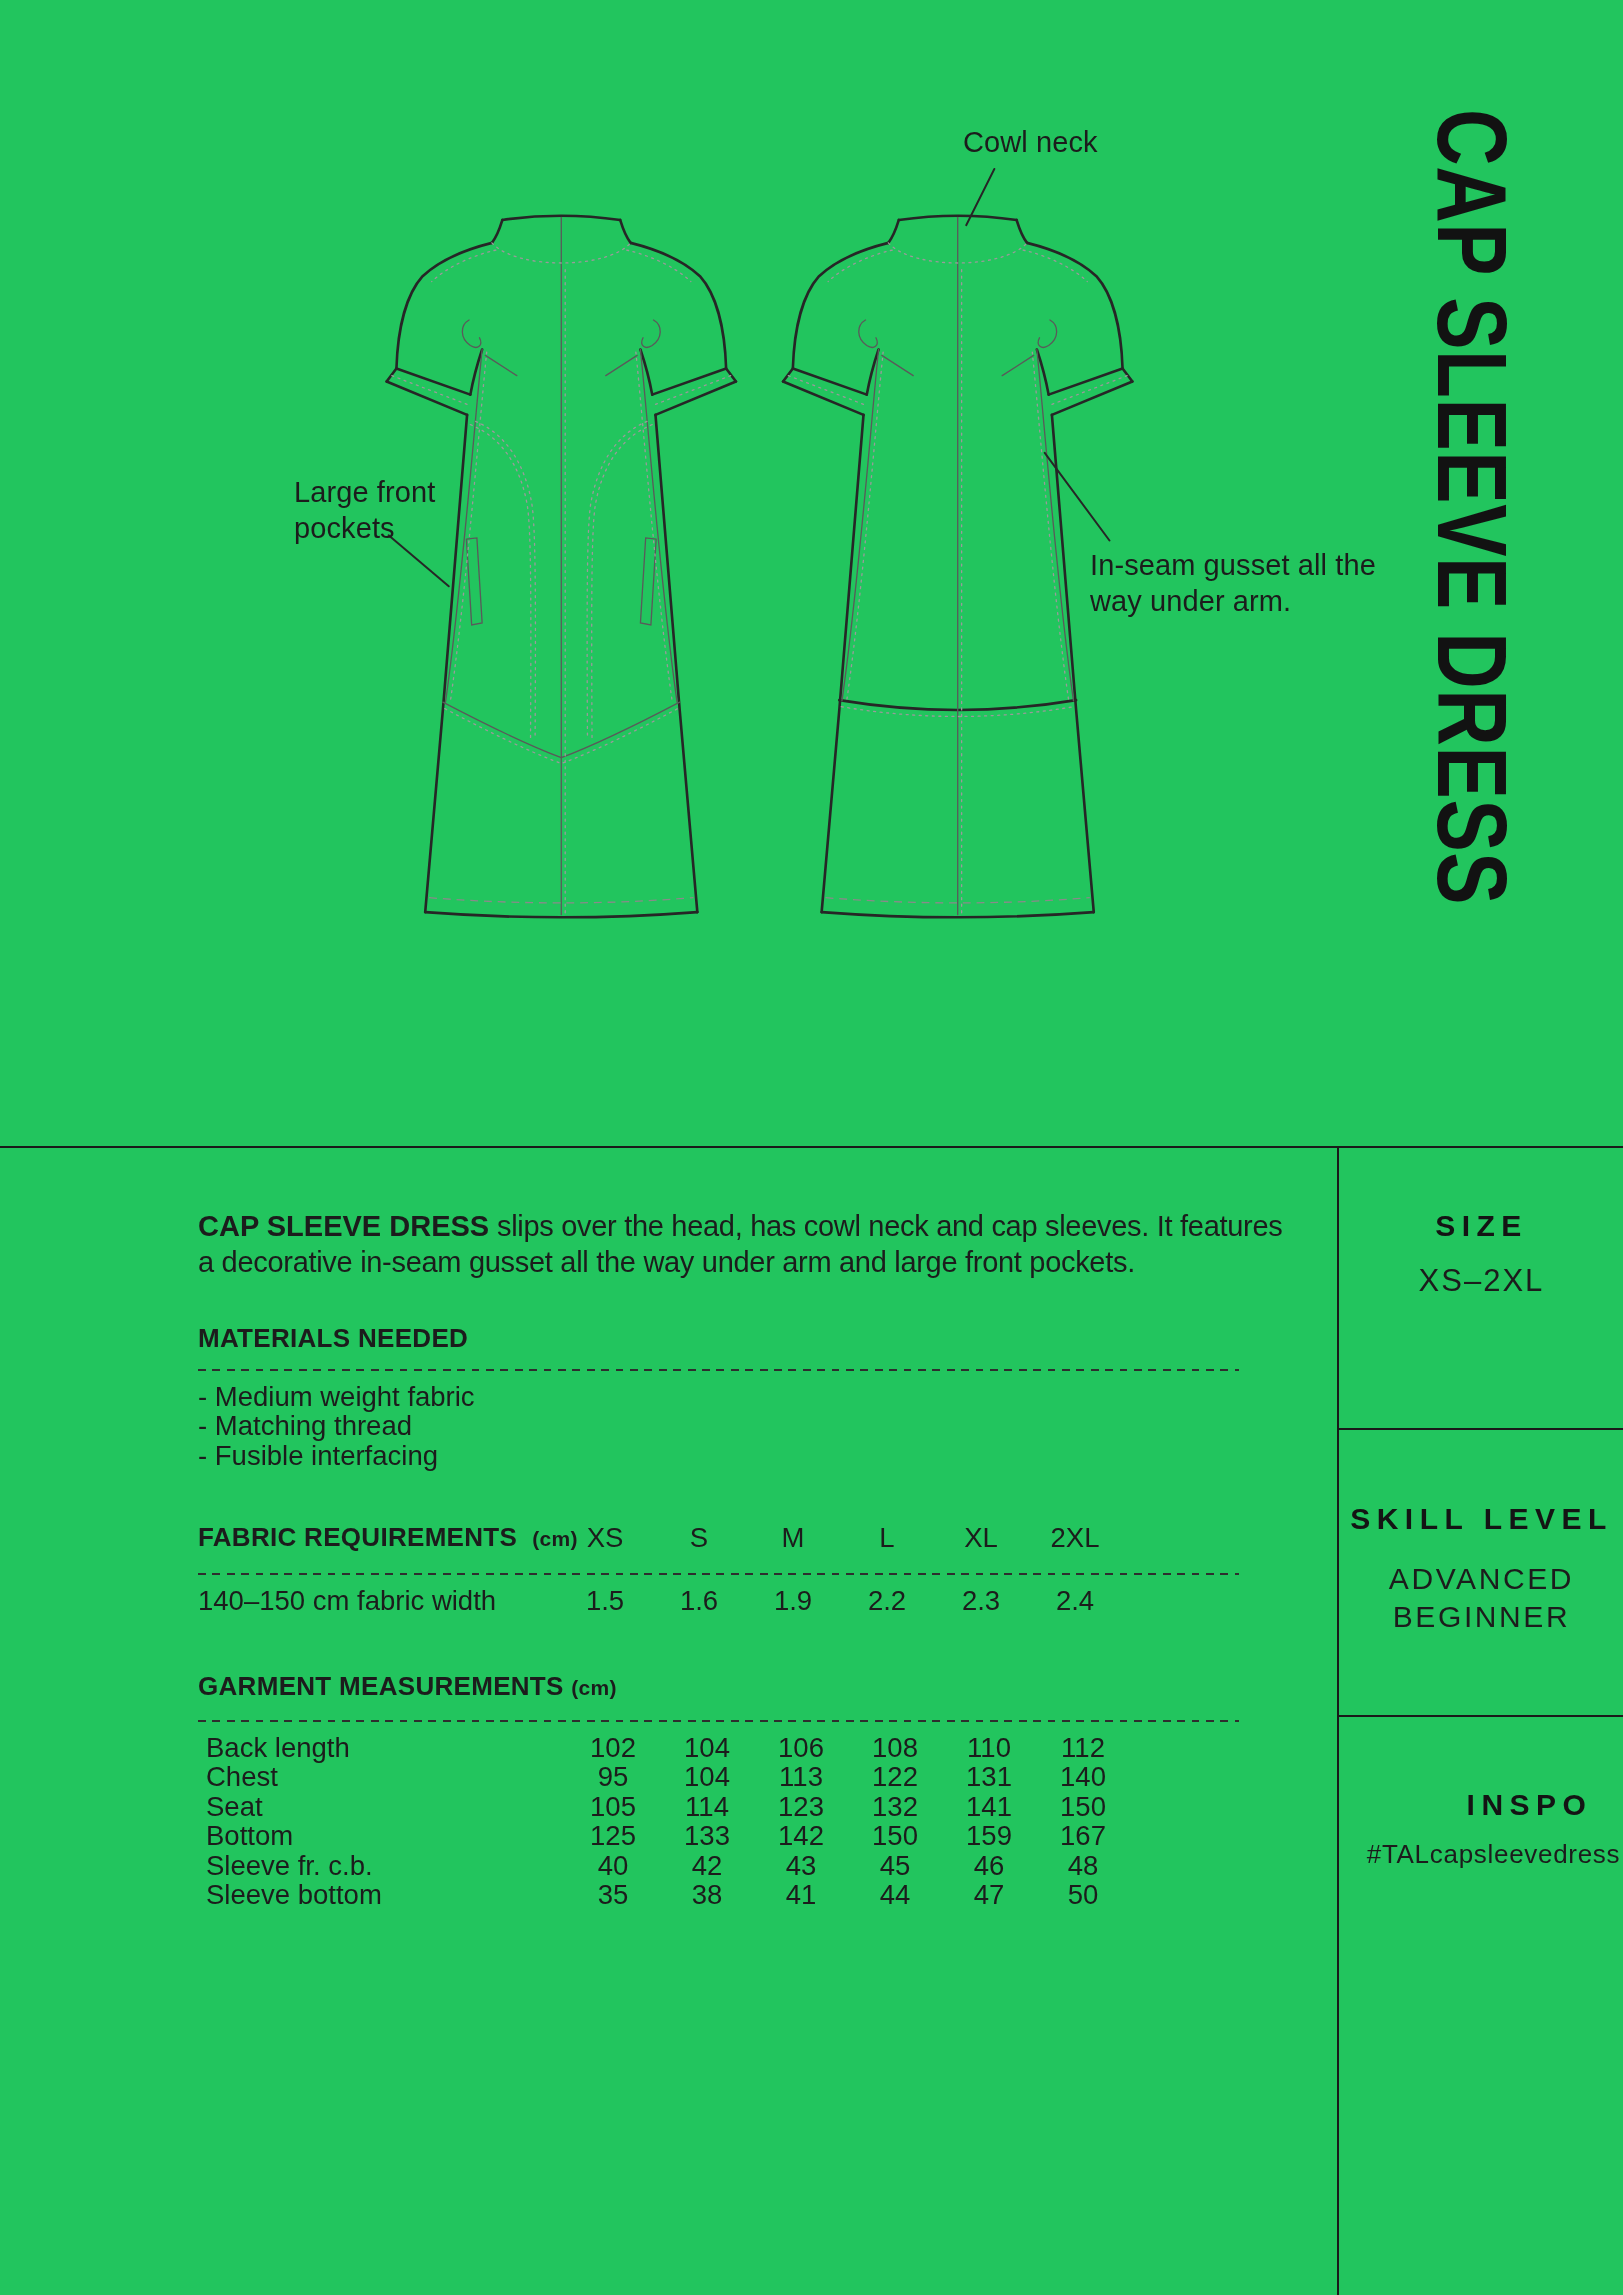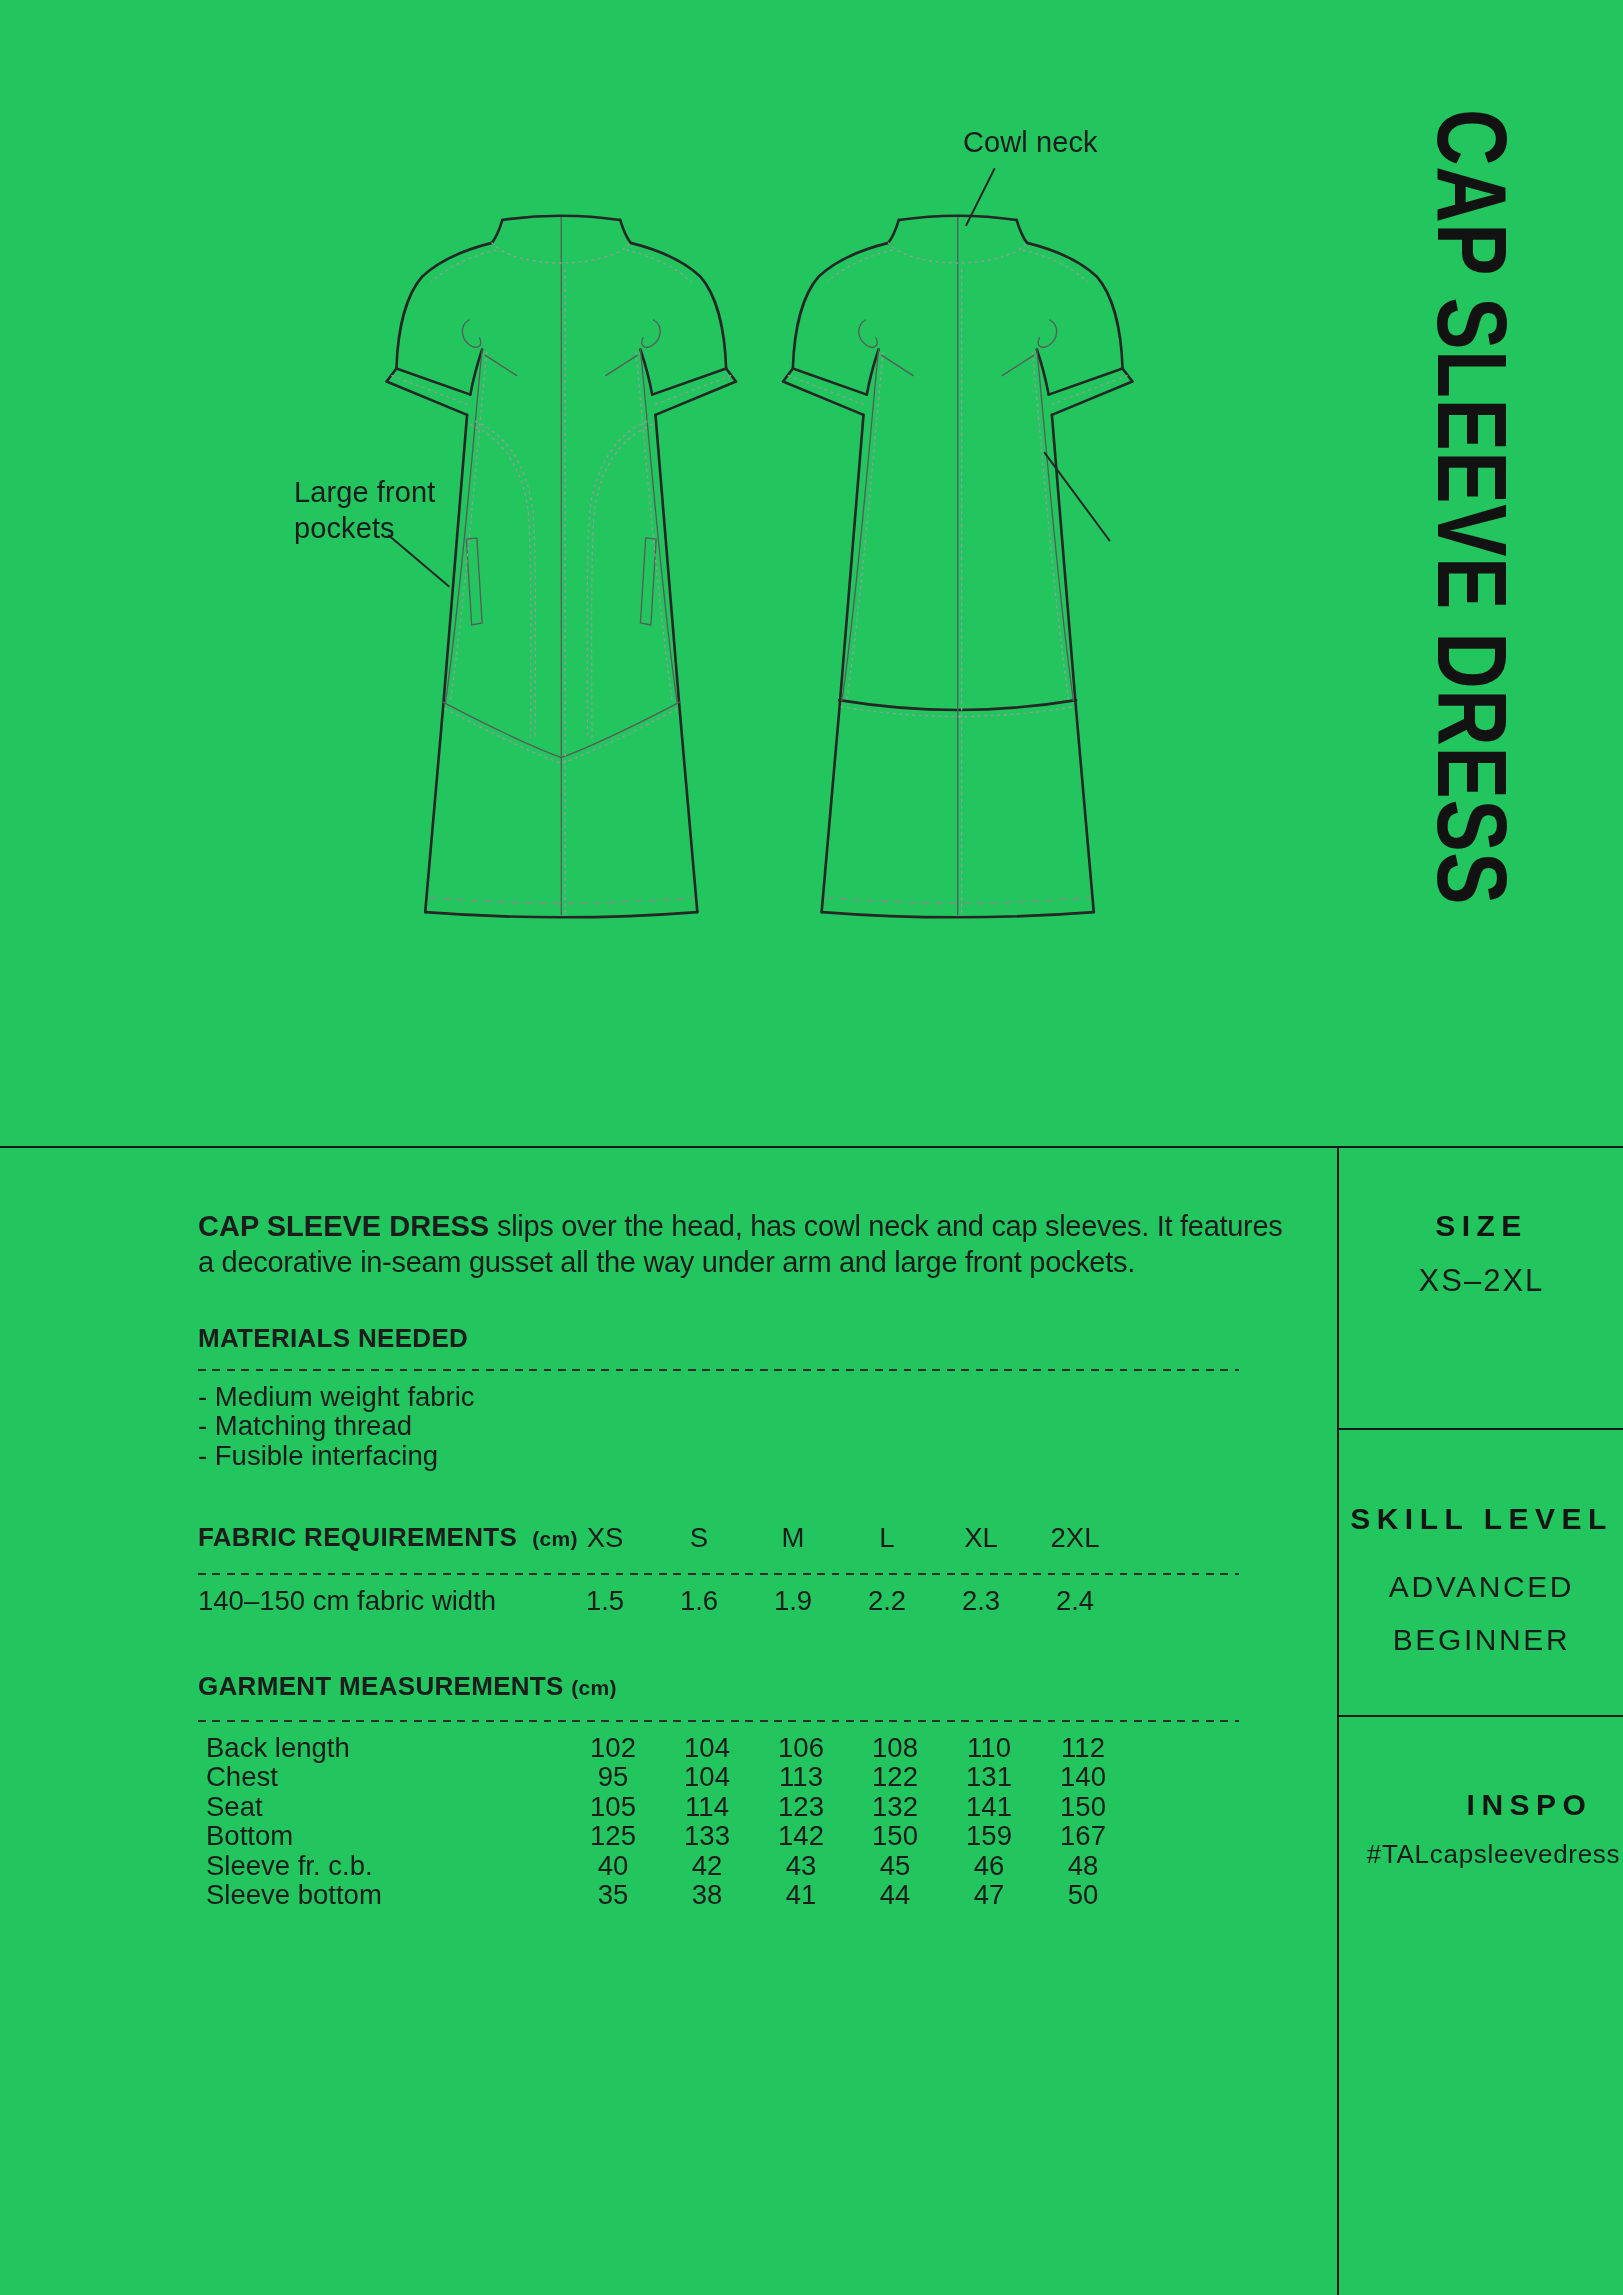--- a/index.html
+++ b/index.html
@@ -31,21 +31,21 @@
   .list{position:absolute;left:198px;font-size:27.5px;line-height:29.4px;}
   .tbl{position:absolute;left:198px;display:grid;grid-template-columns:360px repeat(6,94px);}
   .tbl .c{font-size:27.5px;line-height:29.4px;height:29.4px;white-space:nowrap;overflow:visible;}
   .tbl .hd{font-weight:bold;font-size:26px;letter-spacing:0.3px;}
   .tbl .hd .unit{font-size:21px;}
   .tbl .num{text-align:center;}
   
   .side-txt{position:absolute;left:1339px;width:285px;text-align:center;}
   .side-h{font-size:30px;font-weight:bold;letter-spacing:6.5px;color:#141414;}
   .side-v{font-size:31px;letter-spacing:2px;}
-  .side-v2{font-size:30px;letter-spacing:2.6px;line-height:53px;}
+  .side-v2{font-size:30px;letter-spacing:2.6px;line-height:38px;}
   .side-v3{font-size:26px;letter-spacing:0.7px;padding-left:12px;}
   svg .outline{fill:none;stroke:#262626;stroke-width:4;stroke-linecap:round;stroke-linejoin:round;}
   svg .thin{fill:none;stroke:#5a5a5a;stroke-width:2;stroke-linecap:round;}
   svg .dot{fill:none;stroke:#9a9a9a;stroke-width:2;stroke-dasharray:3 7;stroke-linecap:round;}
   svg .dash{fill:none;stroke:#8a8a8a;stroke-width:2;stroke-dasharray:12 9;}
   svg .leader{fill:none;stroke:#262626;stroke-width:3;stroke-linecap:round;}
 </style>
 </head>
 <body>
 
@@ -129,20 +129,21 @@
       <path class="dash" d="M1262,1372 Q1464,1388 1666,1372"></path>
     </g>
 
     <path class="leader" d="M1520,258 L1477,344"></path>
     <path class="leader" d="M594,818 L686,896"></path>
     <path class="leader" d="M1696,826 L1597,692"></path>
   </svg>
 
   <div class="ann" style="left:963px;top:124px;">Cowl neck</div>
   <div class="ann" style="left:294px;top:474px;width:164px;">Large front pockets</div>
+  <div class="ann" style="left:1090px;top:547px;width:314px;">In-seam gusset all the way under arm.</div>
 
   <div id="vtitle"><span>CAP SLEEVE DRESS</span></div>
 
   <div class="hrule" style="left:0;top:1146px;width:1623px;"></div>
   <div class="vrule" style="left:1337px;top:1146px;height:1150px;"></div>
   <div class="hrule" style="left:1339px;top:1428px;width:285px;"></div>
   <div class="hrule" style="left:1339px;top:1715px;width:285px;"></div>
 
   <div class="desc" style="top:1244px;">a decorative in-seam gusset all the way under arm and large front pockets.</div>
   <div class="desc" style="top:1208px;">

